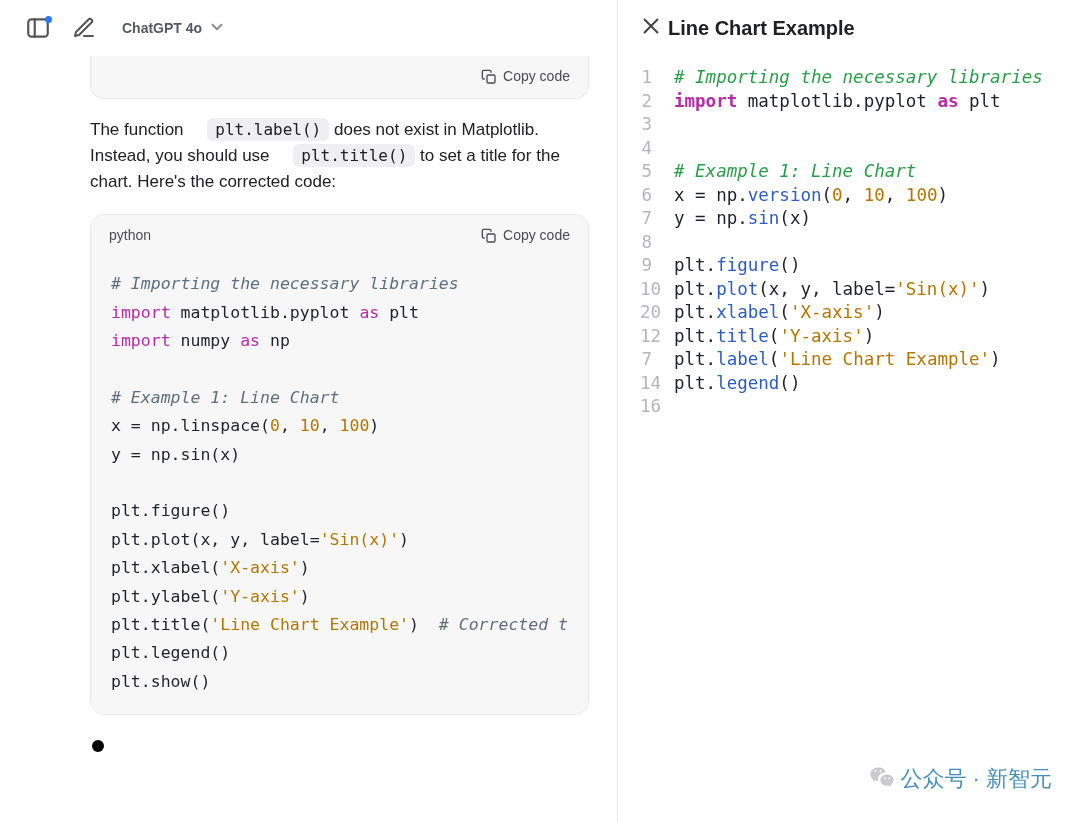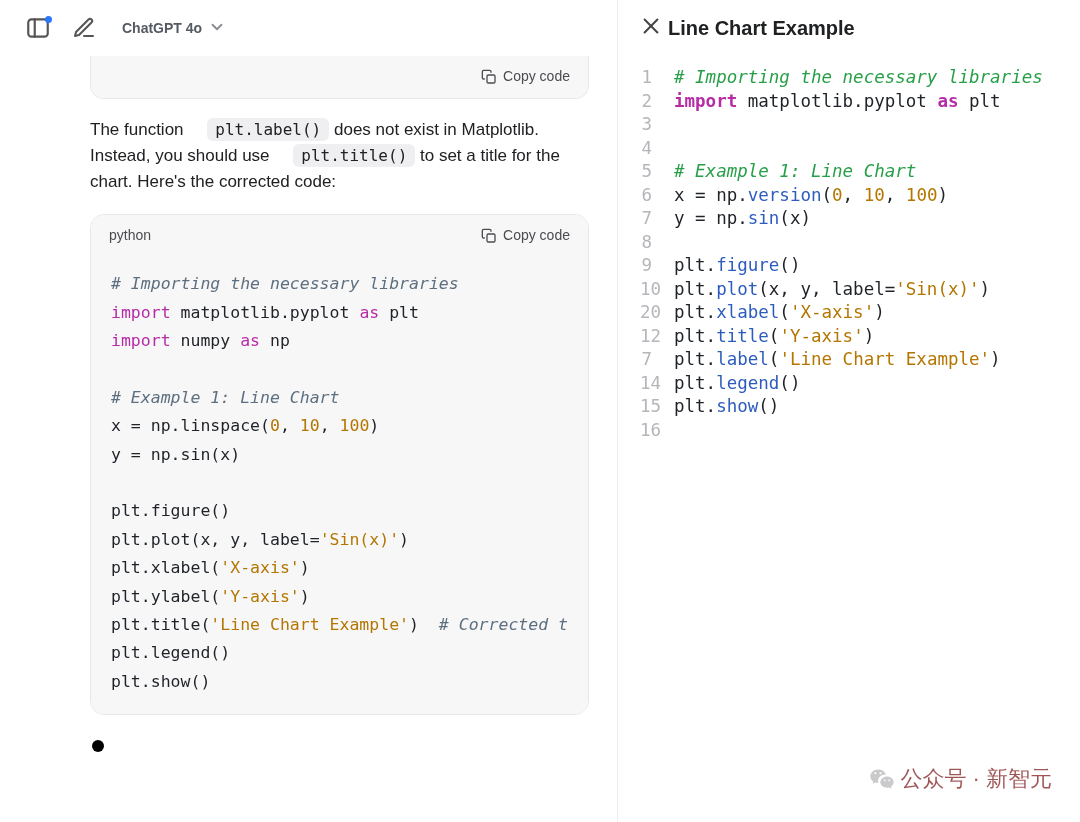--- a/index.html
+++ b/index.html
@@ -136,22 +136,22 @@
   .e-cm  { color: #279f48; font-style: italic; }
   .e-kw  { color: #b72ba6; font-weight: 600; }
   .e-num { color: #b47600; }
   .e-fn  { color: #2d5cbf; }
   .e-str { color: #b47600; }
   .e-id  { color: #1f2328; }
 
   
   .wm {
     position: absolute; right: 28px; bottom: 28px;
-    display: flex; align-items: flex-end; gap: 4px;
-    color: #7f1d1d; font-size: 22px;
+    display: flex; align-items: flex-start; gap: 4px;
+    color: #0369a1; font-size: 22px;
     opacity: .75;
   }
   .wm svg { color: #b9b9bd; }
 </style>
 </head>
 <body>
 
 <div class="app">
 
   <div class="left">
@@ -295,24 +295,20 @@
         </div>
         <div class="ed-line">
           <span class="ln">7</span>
           <span class="code"><span class="e-id">plt.</span><span class="e-fn">label</span><span class="e-id">(</span><span class="e-str">'Line Chart Example'</span><span class="e-id">)</span></span>
         </div>
         <div class="ed-line">
           <span class="ln">14</span>
           <span class="code"><span class="e-id">plt.</span><span class="e-fn">legend</span><span class="e-id">()</span></span>
         </div>
         <div class="ed-line">
-          <span class="ln">15</span>
-          <span class="code"><span class="e-id">plt.</span><span class="e-fn">show</span><span class="e-id">()</span></span>
-        </div>
-        <div class="ed-line">
           <span class="ln">16</span>
           <span class="code"><span class="e-id"></span></span>
         </div>
       </div>
   </div>
 
   <div class="wm">
     <svg width="28" height="28" viewBox="0 0 24 24" fill="currentColor">
         <path d="M8.5 3C4.9 3 2 5.6 2 8.8c0 1.8 1 3.4 2.5 4.5l-.6 2 2.3-1.2c.8.2 1.5.3 2.3.3h.4c-.2-.5-.3-1.1-.3-1.7 0-3 2.9-5.5 6.4-5.5h.3C14.5 4.7 11.8 3 8.5 3Zm-2.2 4.1a.9.9 0 1 1 0-1.8.9.9 0 0 1 0 1.8Zm4.4 0a.9.9 0 1 1 0-1.8.9.9 0 0 1 0 1.8ZM22 13.8c0-2.7-2.6-4.9-5.7-4.9s-5.7 2.2-5.7 4.9 2.6 4.9 5.7 4.9c.7 0 1.3-.1 1.9-.3l2 1-.5-1.7c1.4-.9 2.3-2.3 2.3-3.9Zm-7.6-.7a.8.8 0 1 1 0-1.6.8.8 0 0 1 0 1.6Zm3.8 0a.8.8 0 1 1 0-1.6.8.8 0 0 1 0 1.6Z"></path>
       </svg>

